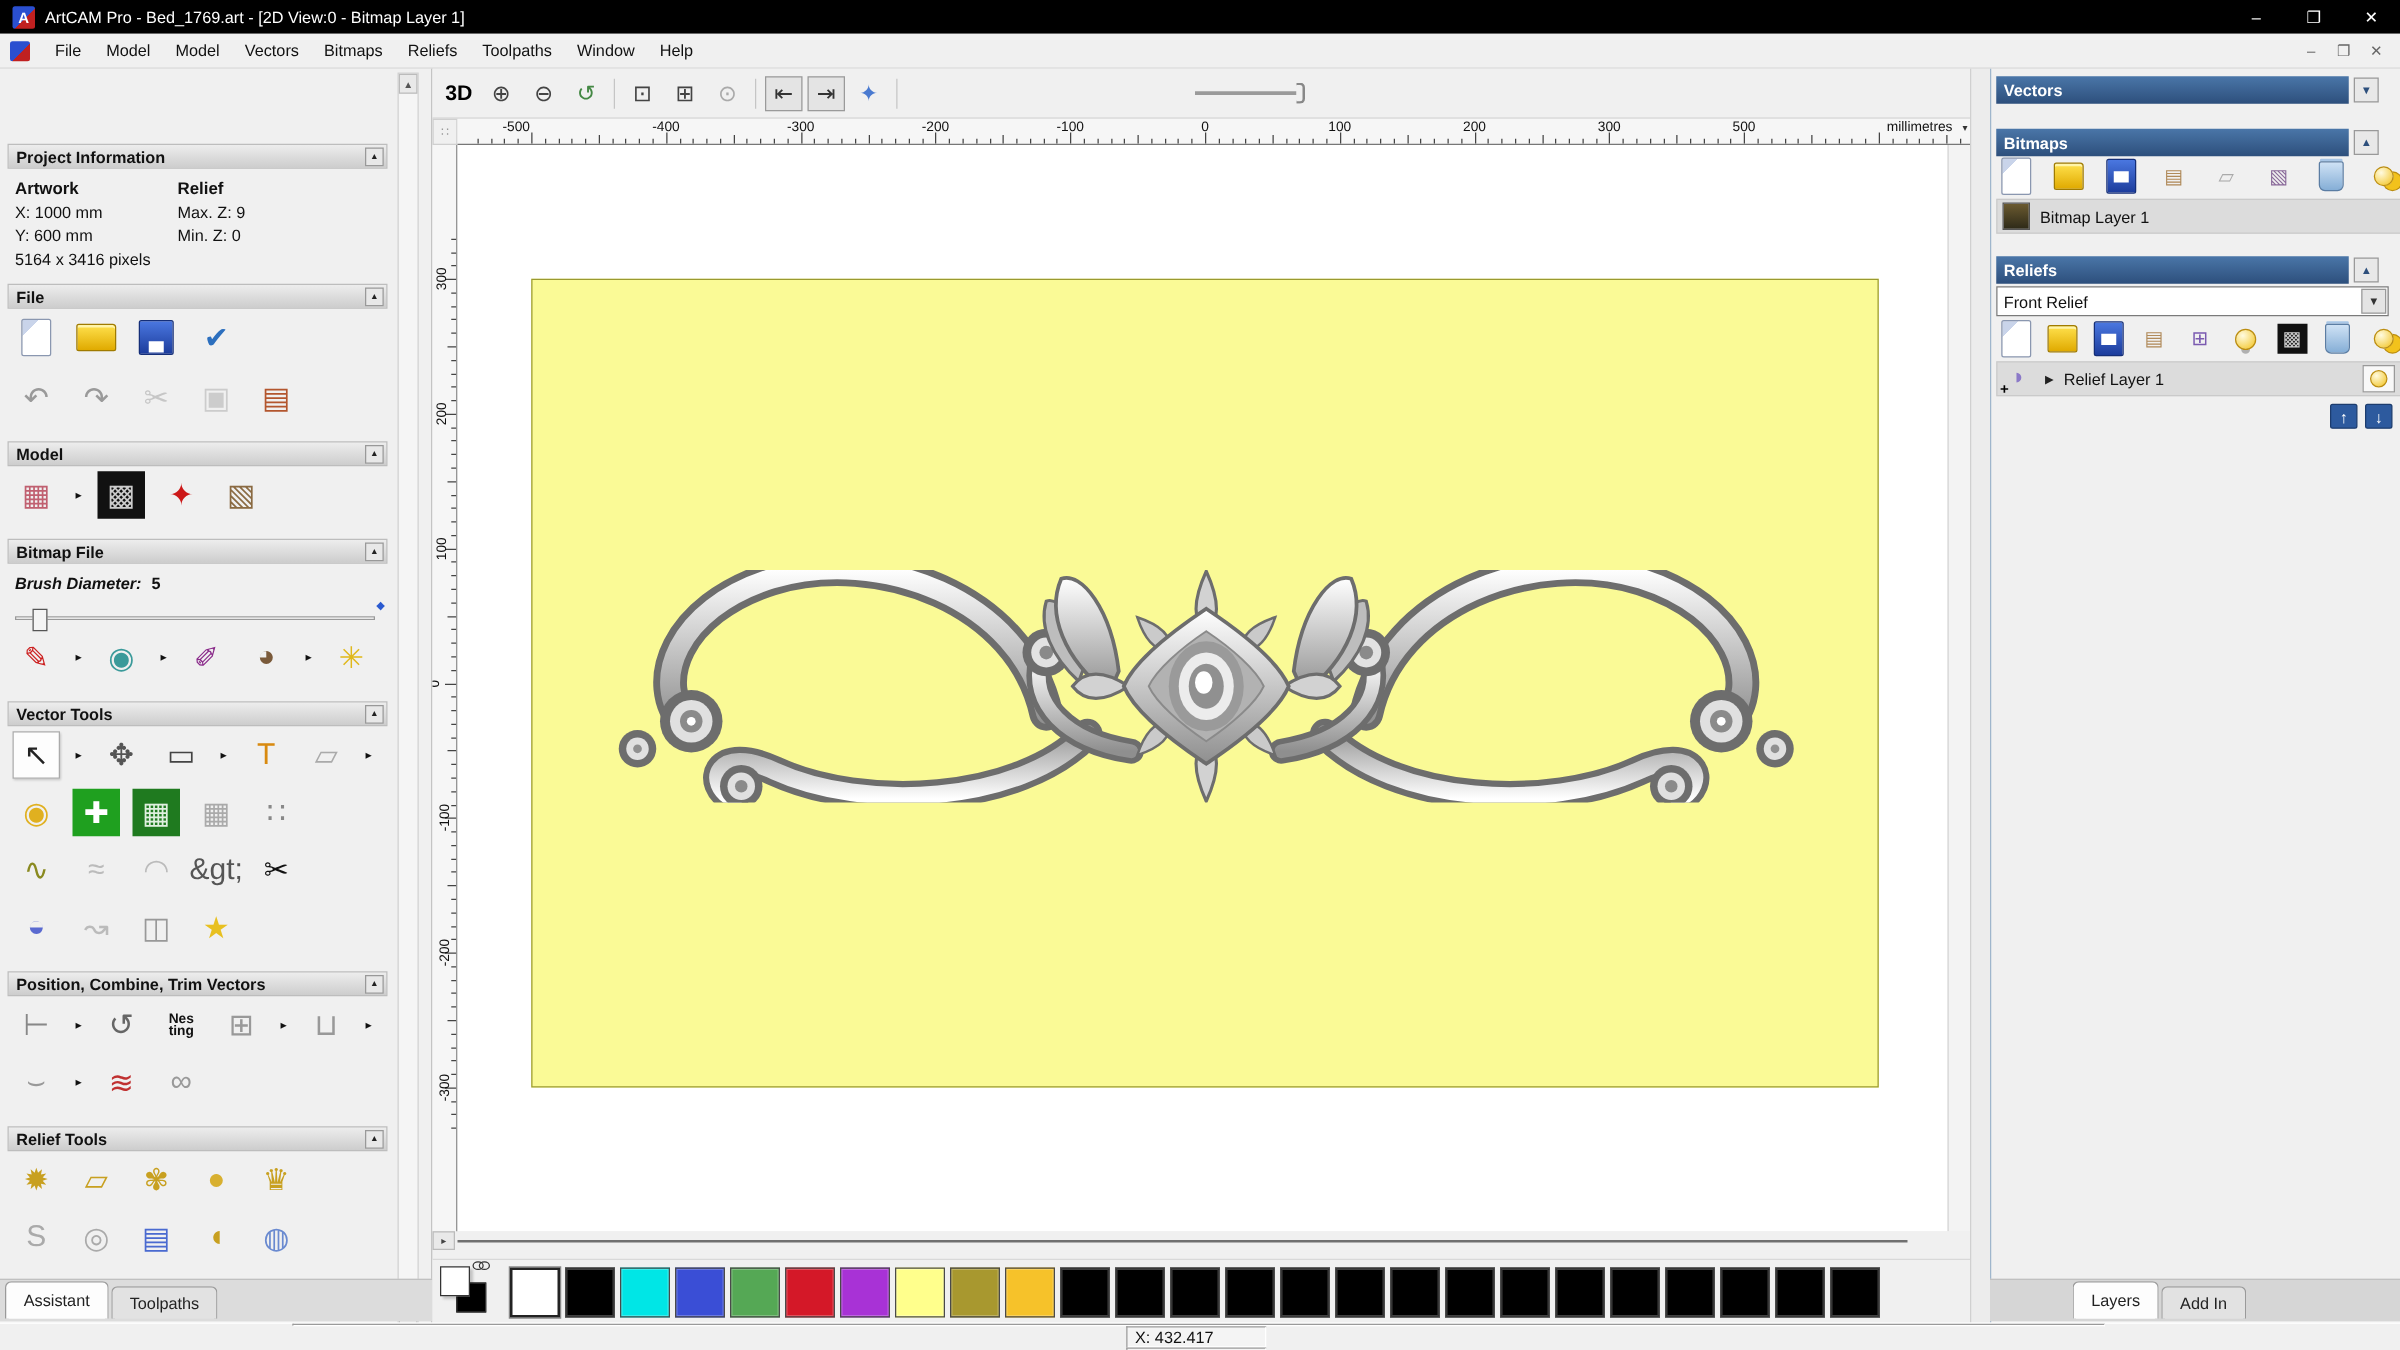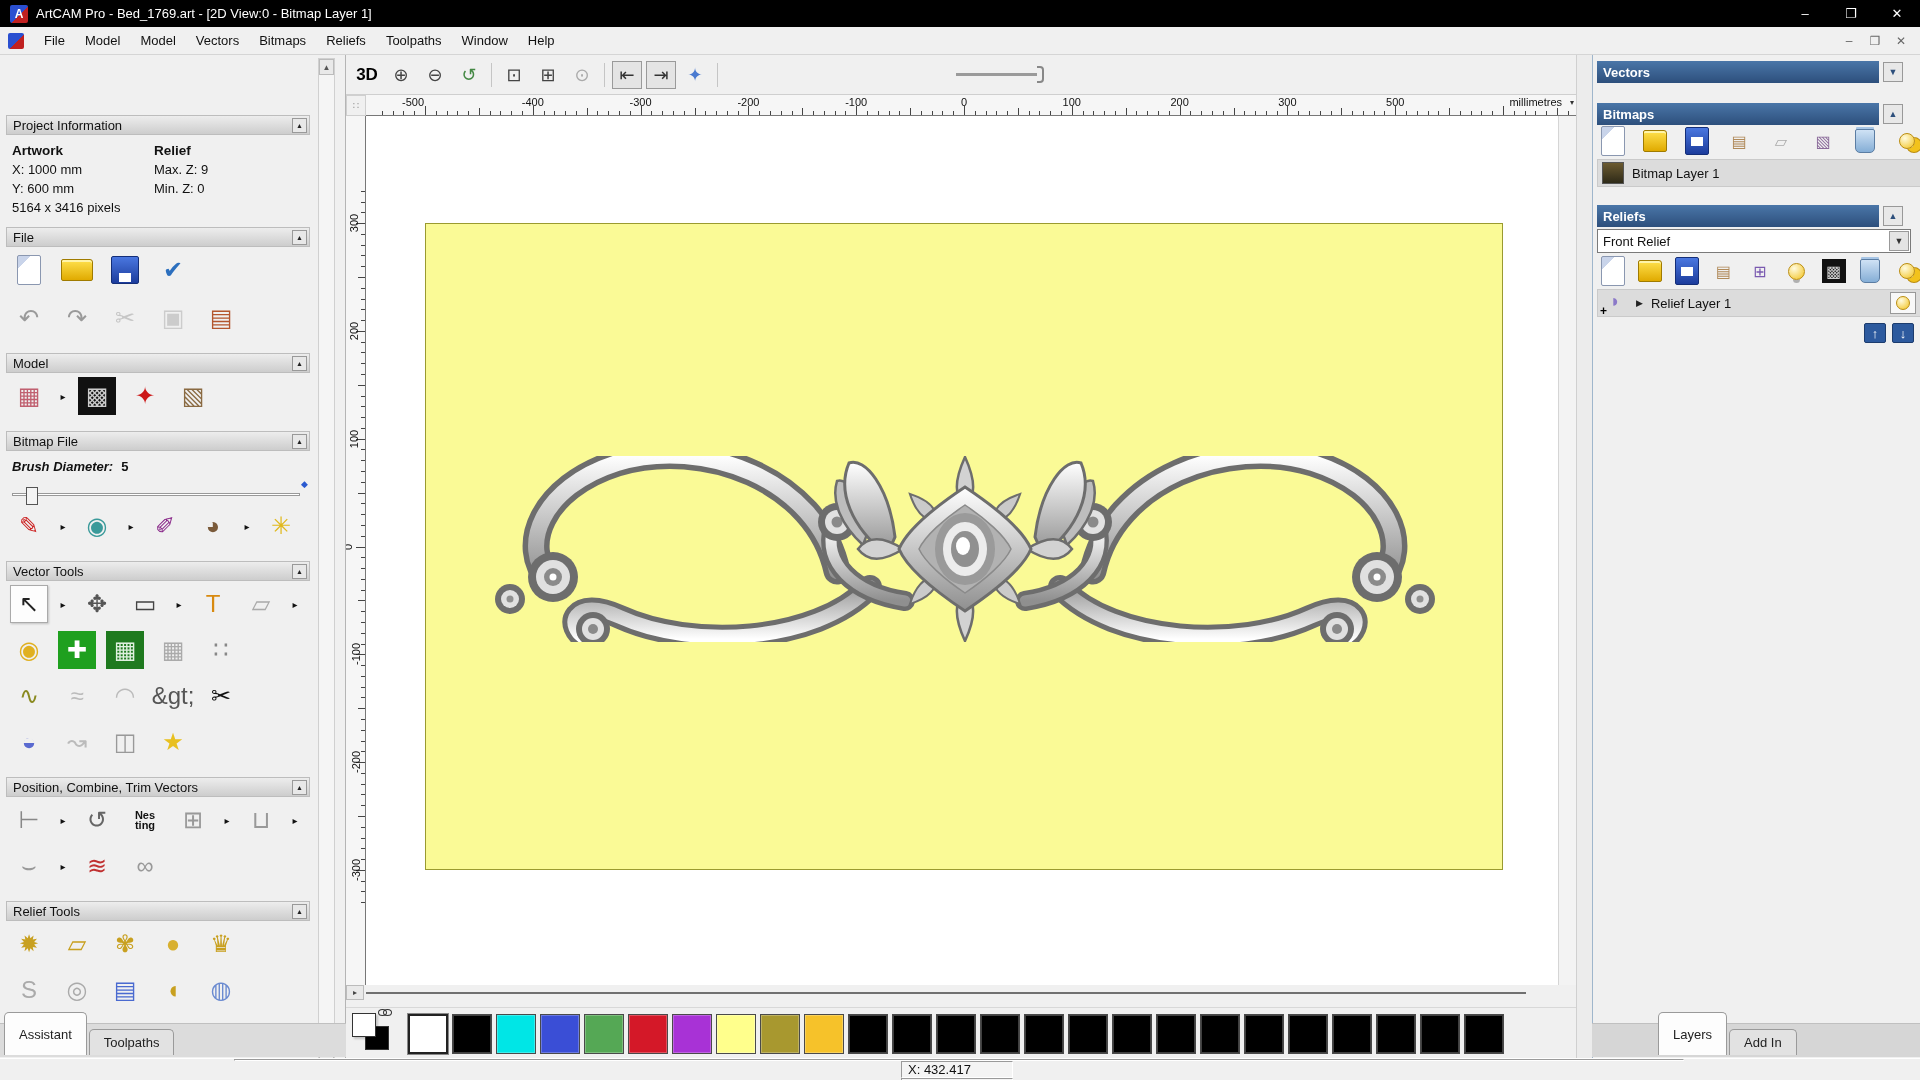--- a/index.html
+++ b/index.html
@@ -16,21 +16,21 @@
 
   
   #menubar { left:0; top:27px; width:1920px; height:28px; background:#f0f0f0; border-bottom:1px solid #d5d5d5; display:flex; align-items:center; }
   #menu-app-icon { width:16px; height:16px; margin:0 10px 0 8px; background:linear-gradient(135deg,#2a4fd0 55%,#c02020 55%); border-radius:2px; }
   .menu-item { font-size:13px; color:#111; padding:5px 10px; }
   #mdi-buttons { margin-left:auto; display:flex; margin-right:6px; }
   .mdibtn { width:26px; height:20px; display:flex; align-items:center; justify-content:center; color:#666; font-size:12px; border:1px solid transparent; }
 
   
   #left-panel { left:0; top:55px; width:346px; height:1025px; background:#f0f0f0; border-right:1px solid #b5b5b5; overflow:hidden; }
-  .sect-head { position:absolute; left:6px; width:304px; height:20px; background:linear-gradient(#ededed,#cdcdcd); border:1px solid #bdbdbd; display:flex; align-items:center; font-weight:normal; font-size:13px; color:#111; padding-left:6px; }
+  .sect-head { position:absolute; left:6px; width:304px; height:20px; background:linear-gradient(#ededed,#cdcdcd); border:1px solid #bdbdbd; display:flex; align-items:center; font-weight:bold; font-size:13px; color:#111; padding-left:6px; }
   .sect-btn { position:absolute; right:2px; top:2px; width:15px; height:15px; background:#e8e8e8; border:1px solid #999; font-size:7px; display:flex; align-items:center; justify-content:center; color:#222; }
   .irow { position:absolute; left:10px; display:flex; align-items:center; gap:10px; }
   .icon { width:38px; height:38px; display:flex; align-items:center; justify-content:center; font-size:24px; flex:none; }
   .icon.small { width:24px; height:24px; font-size:16px; }
   .t-flyout { width:10px !important; font-size:10px !important; color:#111; }
   .t-page { position:relative; }
   .t-page::before { content:""; width:22px; height:28px; background:linear-gradient(315deg,#fff 75%,#c9d4ea 75%); border:1px solid #8a97b0; border-radius:2px; }
   .t-folder { position:relative; }
   .t-folder::before { content:""; width:30px; height:20px; background:linear-gradient(#ffe14d,#e0aa00); border:1px solid #a07b00; border-radius:2px 3px 2px 2px; box-shadow:inset 0 2px 0 #fff4a8; }
   .t-floppy { position:relative; }
@@ -38,37 +38,37 @@
   .t-floppy::after { content:""; position:absolute; width:12px; height:9px; background:#fff; bottom:7px; }
   .t-trash { position:relative; }
   .t-trash::before { content:""; width:18px; height:22px; background:linear-gradient(#cfe2f5,#85aed6); border:1px solid #5b7da3; border-radius:2px 2px 5px 5px; box-shadow:0 -3px 0 -1px #a8c6e6; }
   .t-bulb { position:relative; }
   .t-bulb::before { content:""; width:15px; height:15px; background:radial-gradient(circle at 35% 30%,#fffbe0,#f2c21c); border:1px solid #bb8d10; border-radius:50%; box-shadow:0 8px 0 -5px #b0b0b0; }
   .t-bulbs { position:relative; }
   .t-bulbs::before { content:""; width:14px; height:14px; background:radial-gradient(circle at 35% 30%,#fffbe0,#f2c21c); border:1px solid #bb8d10; border-radius:50%; box-shadow:7px 4px 0 -1px #f2c21c, 7px 4px 0 0 #bb8d10; }
   .t-glyph { }
   .sel-tool { background:#fdfdfd; border:1px solid #aaa; box-shadow:1px 1px 2px #00000033; }
   #proj-info { position:absolute; left:12px; top:86px; width:300px; font-size:13px; color:#111; }
-  #proj-info .cols { display:flex;gap:12px; }
+  #proj-info .cols { display:flex; }
   #proj-info .c1 { width:130px; }
   #proj-info b { font-size:13.5px; }
   #proj-info div { line-height:19px; }
   #brush-row { position:absolute; left:12px; top:404px; font-size:13px; font-style:italic; font-weight:bold; color:#111; }
   #brush-row span.val { font-style:normal; margin-left:8px; }
   #brush-slider { position:absolute; left:12px; top:432px; width:288px; height:14px; }
   #brush-groove { position:absolute; left:0; top:6px; width:100%; height:3px; background:#fff; border:1px solid #999; }
   #brush-handle { position:absolute; left:14px; top:0px; width:12px; height:18px; background:#f4f4f4; border:1px solid #555; }
   #brush-dot { position:absolute; right:-8px; top:-8px; color:#2a5ad0; font-size:9px; }
   
   #lp-scroll { position:absolute; left:318px; top:3px; width:17px; height:1014px; background:#f5f5f5; border:1px solid #d0d0d0; }
   .sbtn { position:absolute; left:0px; width:15px; height:16px; background:#e9e9e9; border:1px solid #bbb; color:#555; font-size:8px; display:flex; align-items:center; justify-content:center; }
   
   .tabstrip { position:absolute; height:32px; display:flex; align-items:flex-end; }
   .tab { height:26px; padding:0 14px; display:flex; align-items:center; font-size:13px; border:1px solid #9a9a9a; border-bottom:none; border-radius:5px 5px 0 0; background:#e2e2e2; color:#222; margin-right:2px; }
-  .tab.active { background:#fdfdfd; height:43px; z-index:2; }
+  .tab.active { background:#fdfdfd; height:30px; z-index:2; }
   #lp-tabs { left:4px; top:1023px; }
   #lp-tabbg { left:0; top:1023px; width:346px; height:34px; background:#dcdcdc; border-top:1px solid #c0c0c0; }
 
   
   #canvas-col { left:346px; top:55px; width:1230px; height:1025px; background:#f0f0f0; }
   #view-toolbar { position:absolute; left:0; top:0; width:1230px; height:40px; background:#f0f0f0; border-bottom:1px solid #cfcfcf; display:flex; align-items:center; gap:4px; padding-left:6px; }
   .tbtn { width:30px; height:28px; display:flex; align-items:center; justify-content:center; font-size:18px; color:#333; }
   .tbtn.pressed { background:#e4e4e4; border:1px solid #9a9a9a; }
   .tsep { width:1px; height:24px; background:#c5c5c5; margin:0 3px; }
   #fade-slider { width:86px; height:3px; background:#9a9a9a; margin-left:10px; position:relative; }

